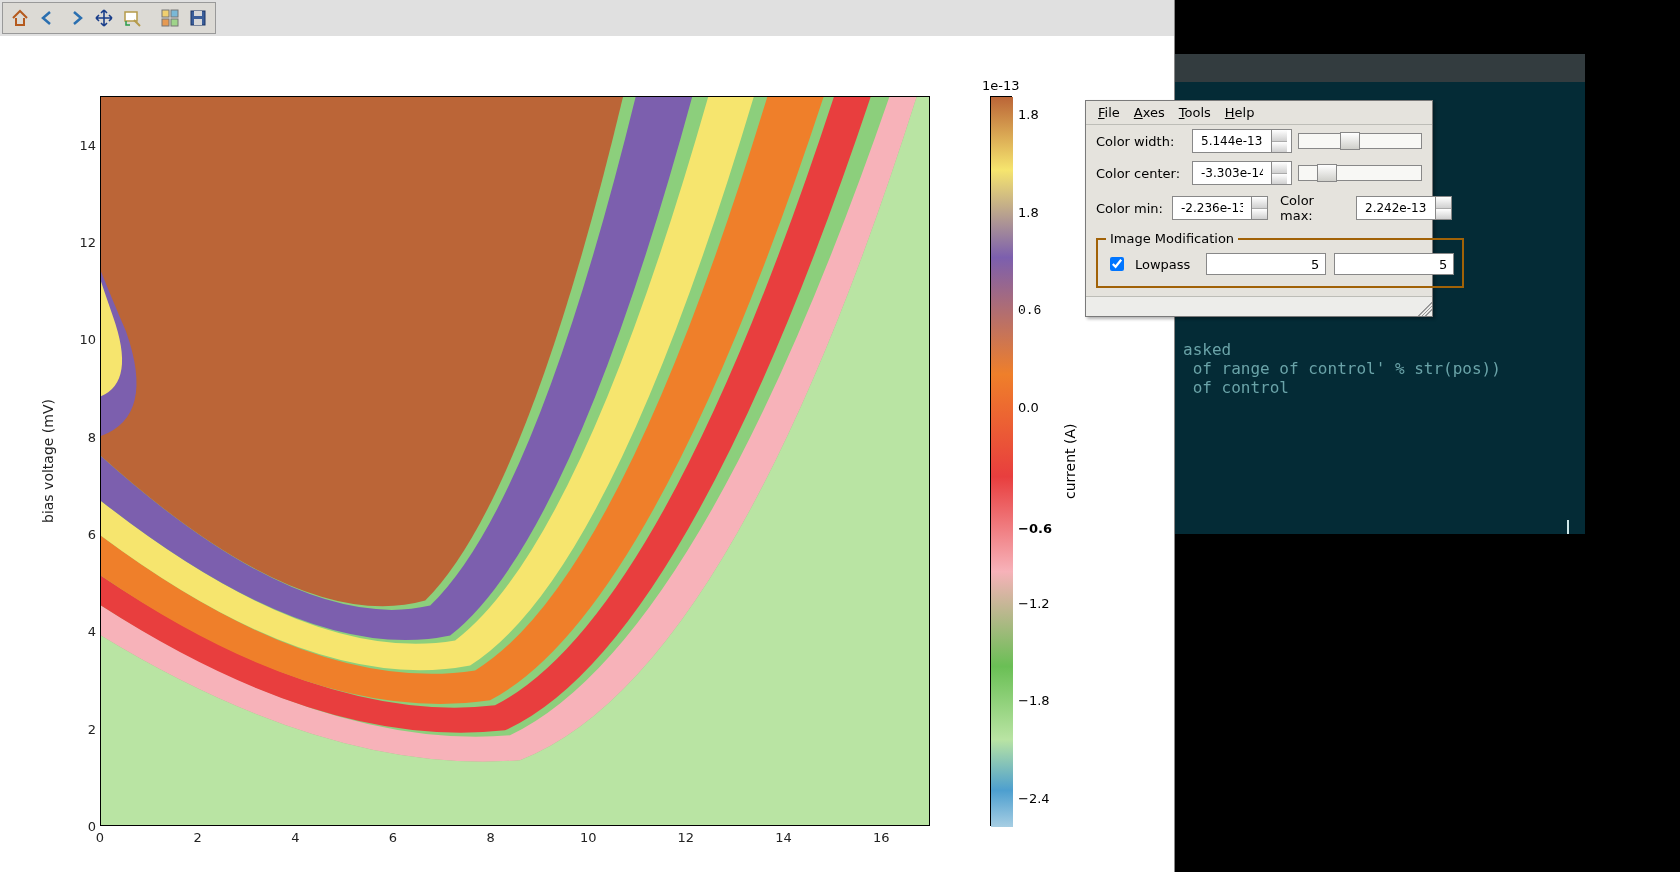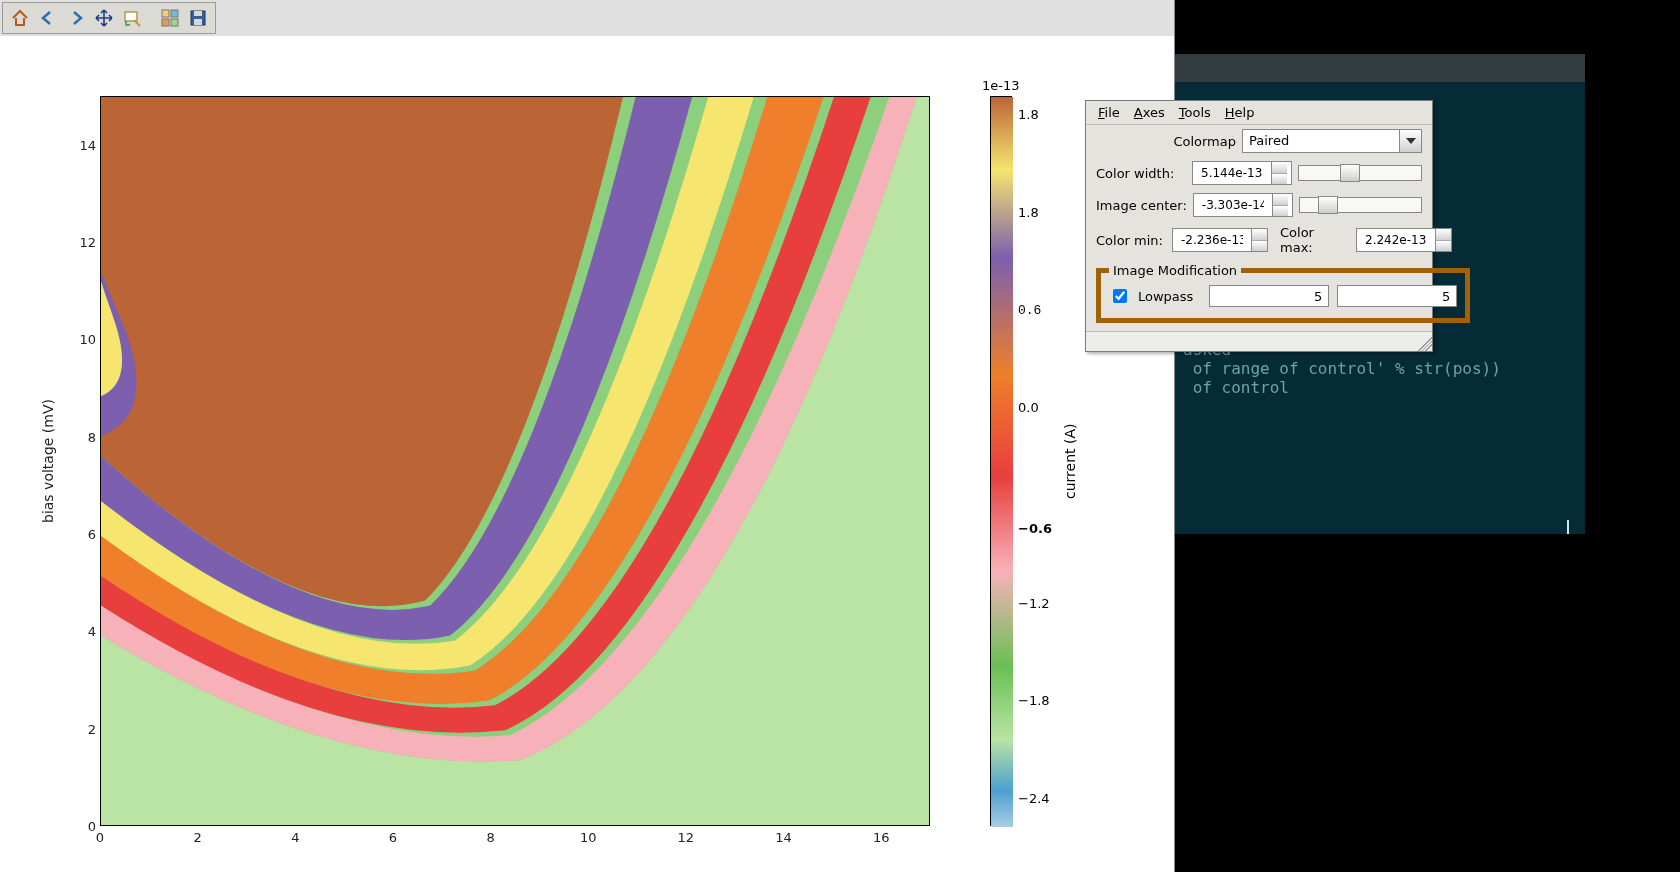--- a/index.html
+++ b/index.html
@@ -185,21 +185,21 @@
   }
   .slider .thumb {
     position: absolute; top: -2px;
     width: 20px; height: 18px;
     background: linear-gradient(#fff,#cfcfca);
     border: 1px solid #888;
   }
 
   fieldset.imgmod {
     margin: 4px 10px 8px 10px;
-    border: 5px solid #a16207;
+    border: 2px solid #a16207;
     padding: 4px 8px 8px 8px;
   }
   fieldset.imgmod legend { padding: 0 4px; }
   .imgmod-row { display: flex; align-items: center; gap: 8px; padding: 3px 0; }
   .imgmod-row input[type=text] {
     width: 120px; height: 22px;
     border: 1px solid #888;
     text-align: right;
     padding: 2px 6px;
     font-family: inherit; font-size: 13px;
@@ -375,48 +375,37 @@
 </div>
 
 <div class="dialog">
   <div class="menubar">
     <span><u>F</u>ile</span>
     <span><u>A</u>xes</span>
     <span><u>T</u>ools</span>
     <span><u>H</u>elp</span>
   </div>
 
-  <div class="dlg-row right">
-    <span>Colormap</span>
-    <div class="combo">
-      <div class="combo-text">Paired</div>
-      <div class="combo-btn">
-        <svg width="10" height="6">
-            <path d="M0 0 L5 6 L10 0 Z" fill="#333"></path>
-          </svg>
-      </div>
-    </div>
-  </div>
 
   <div class="dlg-row">
     <span class="dlg-label">Color width:</span>
     <div class="spin">
       <input value="5.144e-13" style="">
       <div class="spin-btns">
           <div></div>
           <div></div>
         </div>
     </div>
     <div class="slider">
       <div class="thumb" id="thumb-width" style="left: calc(42% - 10px);"></div>
     </div>
   </div>
 
   <div class="dlg-row">
-    <span class="dlg-label">Image center:</span>
+    <span class="dlg-label">Color center:</span>
     <div class="spin">
       <input value="-3.303e-14" style="">
       <div class="spin-btns">
           <div></div>
           <div></div>
         </div>
     </div>
     <div class="slider">
       <div class="thumb" id="thumb-center" style="left: calc(23% - 10px);"></div>
     </div>

